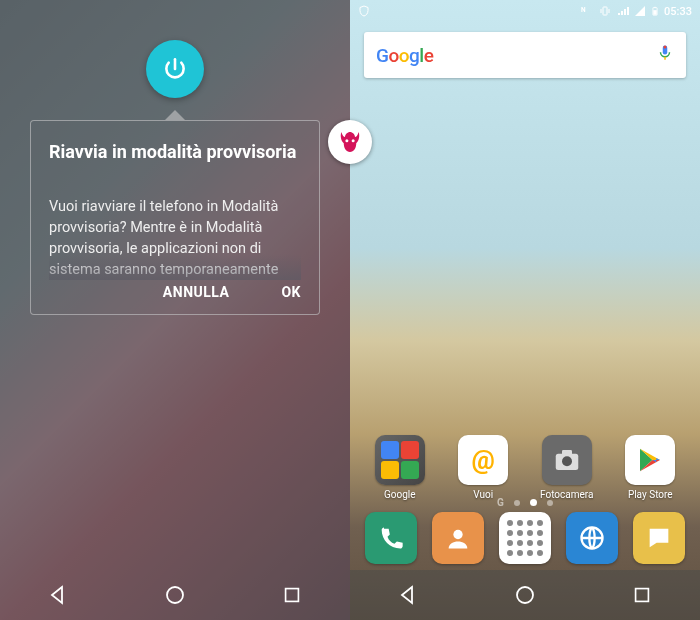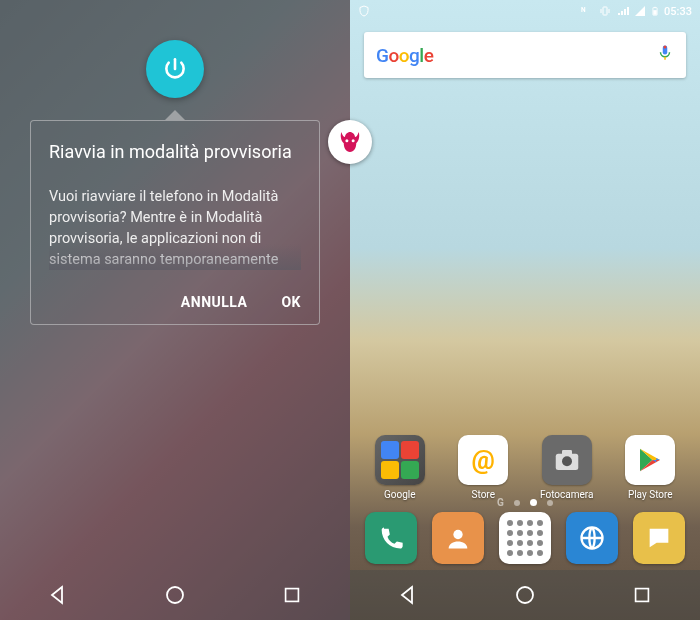--- a/index.html
+++ b/index.html
@@ -12,24 +12,24 @@
   .phone-right {
     background: linear-gradient(180deg, #c8e8f0 0%, #b8d8e0 40%, #d4c8a0 55%, #b8a070 70%, #706050 85%, #605040 100%);
   }
   .overlay { position:absolute; inset:0; background: rgba(50,50,50,0.55); }
   .statusbar { position:absolute; top:0; left:0; right:0; height:22px; display:flex; justify-content:flex-end; align-items:center; padding:0 8px; gap:4px; color:#fff; font-size:11px; font-weight:500; }
   .statusbar .sb-icon { display:inline-flex; }
   .power-circle { position:absolute; top:40px; left:50%; transform:translateX(-50%); width:58px; height:58px; border-radius:50%; background:#1fc4d6; display:flex; align-items:center; justify-content:center; box-shadow:0 2px 6px rgba(0,0,0,0.3); }
   .dialog-wrap { position:absolute; top:110px; left:30px; right:30px; }
   .dialog-pointer { width:0; height:0; border-left:10px solid transparent; border-right:10px solid transparent; border-bottom:10px solid rgba(200,200,200,0.6); margin:0 auto; }
   .dialog { border:1px solid rgba(200,200,200,0.6); border-radius:4px; padding:20px 18px 14px 18px; color:#fff; background:rgba(100,100,110,0.12); }
-  .dialog-title { font-size:18px; font-weight:400; line-height:1.25; margin-bottom:22px; }
+  .dialog-title { font-size:18px; font-weight:700; line-height:1.25; margin-bottom:32px; }
   .dialog-body { font-size:14.5px; line-height:1.45; color:#eee; max-height:160px; overflow:hidden; position:relative; }
   .dialog-fade { position:absolute; left:0; right:0; bottom:0; height:26px; background:linear-gradient(180deg, rgba(90,90,100,0) 0%, rgba(90,90,100,0.6) 100%); pointer-events:none; }
-  .dialog-actions { display:flex; justify-content:flex-end; gap:34px; margin-top:24px; }
+  .dialog-actions { display:flex; justify-content:flex-end; gap:52px; margin-top:4px; }
   .dialog-btn { font-size:14px; font-weight:700; color:#fff; letter-spacing:0.5px; cursor:pointer; }
   .navbar { position:absolute; bottom:0; left:0; right:0; height:50px; display:flex; justify-content:space-around; align-items:center; }
   .navbar.shaded { background:rgba(60,70,75,0.35); }
   .nav-btn { width:60px; height:40px; display:flex; align-items:center; justify-content:center; }
   .search-bar { position:absolute; top:32px; left:14px; right:14px; height:46px; background:#fff; border-radius:3px; display:flex; align-items:center; padding:0 12px; box-shadow:0 1px 3px rgba(0,0,0,0.25); }
   .google-logo { font-size:19px; font-weight:500; letter-spacing:-0.5px; }
   .google-logo span:nth-child(1){color:#4285F4}
   .google-logo span:nth-child(2){color:#EA4335}
   .google-logo span:nth-child(3){color:#FBBC05}
   .google-logo span:nth-child(4){color:#4285F4}
@@ -172,21 +172,21 @@
               <div style="background:#FBBC05"></div>
               <div style="background:#34A853"></div>
             </div>
           </div>
         <div class="app-label">Google</div>
       </div>
       <div class="app-item">
         <div class="app-icon ico-email">
             <span style="font-weight:700;color:#ffb300;font-size:26px">@</span>
           </div>
-        <div class="app-label">Store</div>
+        <div class="app-label">Vuoi</div>
       </div>
       <div class="app-item">
         <div class="app-icon ico-camera">
             <svg width="30" height="30" viewBox="0 0 24 24" fill="#ddd">
               <rect x="3" y="7" width="18" height="13" rx="2"></rect>
               <circle cx="12" cy="13" r="4" fill="#555"></circle>
               <rect x="8" y="4" width="8" height="4" rx="1"></rect>
             </svg>
           </div>
         <div class="app-label">Fotocamera</div>

